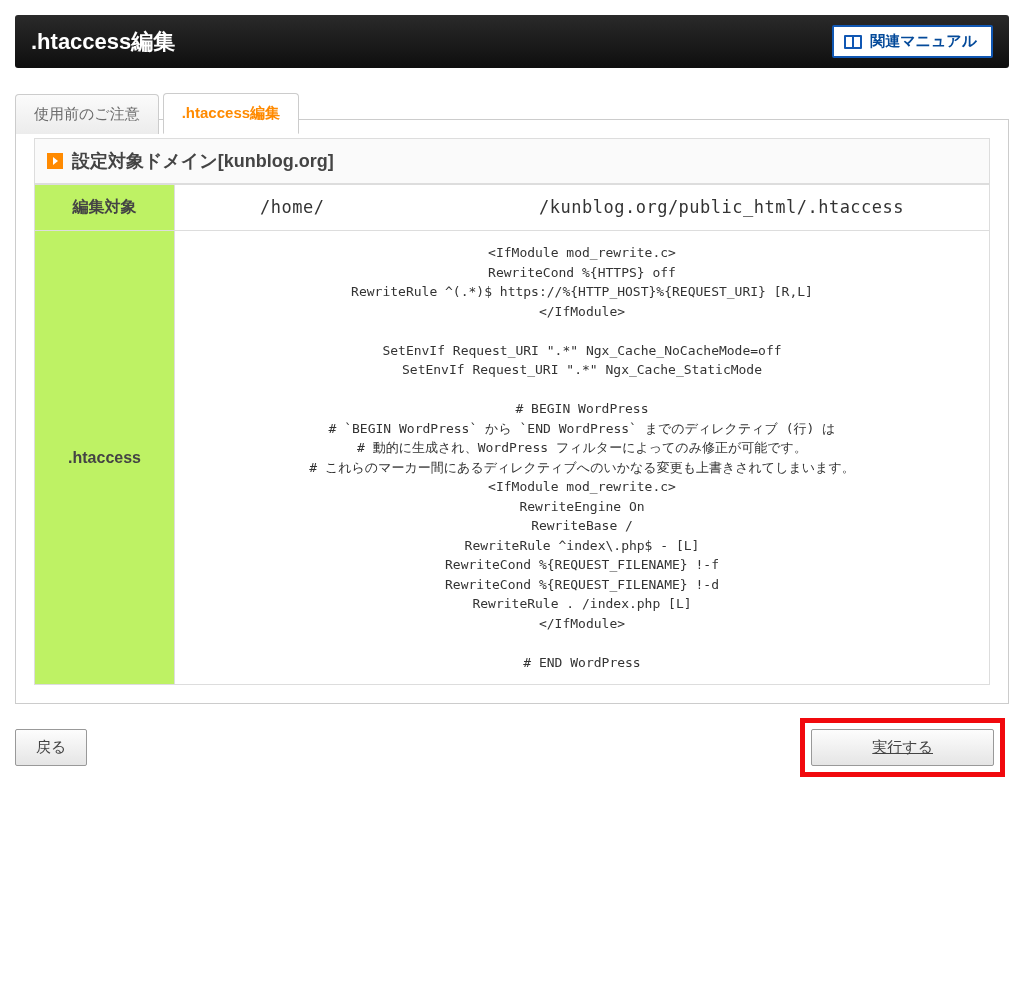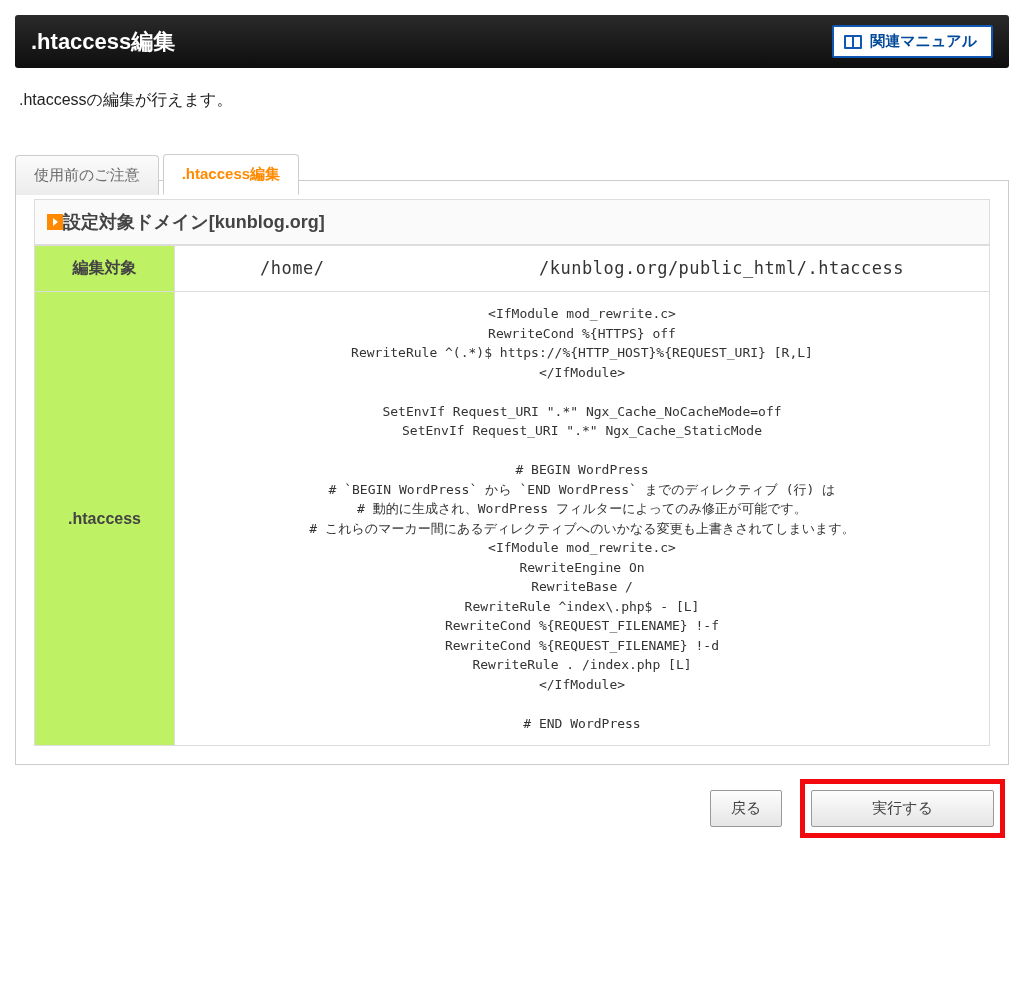--- a/index.html
+++ b/index.html
@@ -90,21 +90,21 @@
       padding: 18px;
       background: #fff;
     }
     .section-head {
       border: 1px solid #ddd;
       border-left: 1px solid #ddd;
       background: #fafafa;
       padding: 10px 12px;
       display: flex;
       align-items: center;
-      gap: 0;
+      gap: 9px;
       font-weight: bold;
       font-size: 18px;
       color: #444;
     }
     .section-head .sq-icon {
       width: 16px; height: 16px;
       background: #ff8a00;
       display: inline-flex;
       align-items: center;
       justify-content: center;
@@ -144,56 +144,56 @@
     }
     .file-content {
       font-family: "Menlo", "Consolas", monospace;
       font-size: 13px;
       color: #333;
       white-space: pre-wrap;
       line-height: 1.5;
     }
     .button-row {
       display: flex;
-      justify-content: flex-end;
+      justify-content: space-between;
       gap: 18px;
       padding: 14px 4px 4px 0;
       align-items: center;
     }
     .btn {
       border: 1px solid #999;
       background: linear-gradient(#fdfdfd, #e5e5e5);
       color: #444;
       font-size: 15px;
       padding: 8px 20px;
       cursor: pointer;
       border-radius: 2px;
     }
     .btn-primary {
       padding: 8px 60px;
+      text-decoration: underline;
     }
     .highlight-box {
       border: 5px solid #f1090d;
       padding: 6px;
       display: inline-flex;
     }
   </style>
 </head>
 <body>
 
 <div class="wrap">
   <div class="titlebar">
     <h1>.htaccess編集</h1>
     <a class="manual-link">
       <span class="book-icon"></span>
       <span>関連マニュアル</span>
     </a>
   </div>
 
-  <p class="intro">.htaccessの編集が行えます。</p>
 
   <div class="tabs-row">
     <div class="tab">
       <span>使用前のご注意</span>
     </div>
     <div class="tab active">
       <span>.htaccess編集</span>
     </div>
   </div>
 

